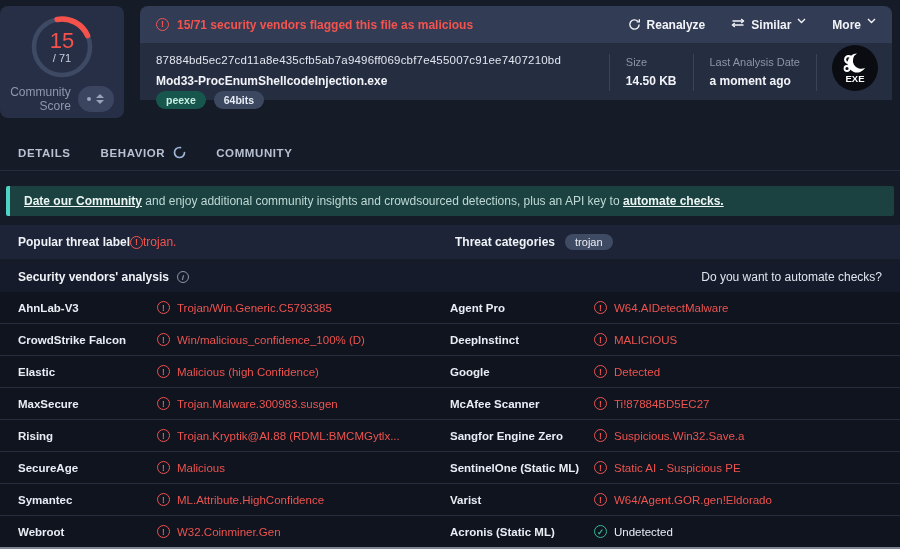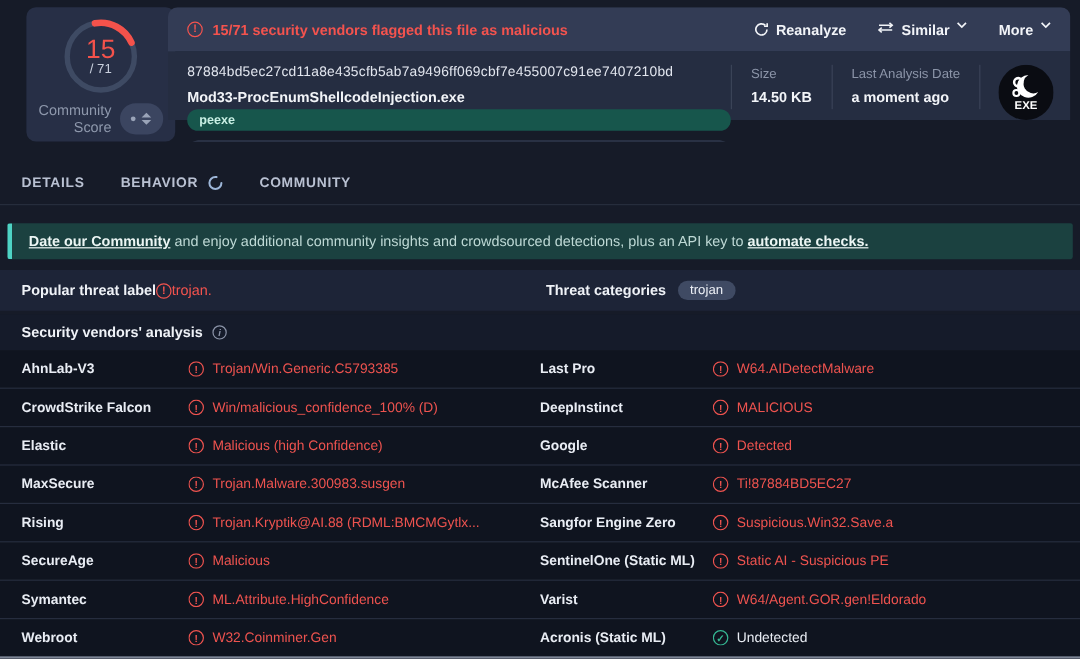--- a/index.html
+++ b/index.html
@@ -5,21 +5,21 @@
   * { margin:0; padding:0; box-sizing:border-box; }
   html,body { width:900px; height:549px; }
   body {
     position:relative; overflow:hidden;
     background:#161B28; font-family:"Liberation Sans", sans-serif;
     color:#E9EDF4;
   }
   body::after { content:""; position:absolute; left:0; right:0; bottom:0; height:2px; background:#7E8696; }
 
   
-  .score-card { position:absolute; left:22px; top:6px; width:124px; height:112px;
+  .score-card { position:absolute; left:0; top:6px; width:124px; height:112px;
     background:#272F46; border-radius:8px; display:flex; flex-direction:column; align-items:center; }
   .gauge-wrap { position:relative; width:72px; height:72px; margin-top:5px; }
   .gauge-wrap svg { position:absolute; inset:0; }
   .g-num { position:absolute; top:17px; left:0; right:0; text-align:center;
     font-size:22px; color:#F4524B; }
   .g-den { position:absolute; top:41px; left:0; right:0; text-align:center;
     font-size:11px; color:#C9D0DE; }
   .score-foot { display:flex; align-items:center; gap:7px; margin-top:2px; }
   .score-label { text-align:right; font-size:12px; line-height:14px; color:#8E98AC; }
   .stepper { width:36px; height:26px; border-radius:13px; background:#3B4560;
@@ -34,28 +34,28 @@
     border-radius:8px; overflow:hidden; }
   .banner { height:37px; background:#333C55; display:flex; align-items:center; padding:0 16px; }
   .banner-left { display:flex; align-items:center; gap:8px; color:#F4534E; font-size:12px; font-weight:bold; }
   .hdr-actions { margin-left:auto; display:flex; align-items:center; gap:26px; }
   .hdr-btn { display:flex; align-items:flex-start; gap:6px; color:#F2F4F8; font-size:12px; font-weight:bold; cursor:pointer; }
 
   .file-info { height:57px; background:#252D41; display:flex; align-items:stretch; padding:11px 14px 9px 16px; }
   .file-main { flex:1; min-width:0; }
   .hash { font-size:11.5px; color:#E2E6EF; letter-spacing:.2px; }
   .fname { font-size:12px; font-weight:bold; color:#F2F4F8; margin-top:8px; }
-  .tags { margin-top:3px; display:flex; gap:8px;flex-direction:column; }
+  .tags { margin-top:3px; display:flex; gap:8px; }
   .tag { font-size:10.5px; font-weight:bold; padding:3px 10px; border-radius:10px; cursor:pointer; }
   .tag-teal { background:#17564C; color:#C8EFE4; }
   .tag-blue { background:#3C4860; color:#E8EDF5; }
   .meta-col { border-left:1px solid #3A4357; padding:2px 16px 0 16px; }
   .meta-label { font-size:11px; color:#8C95A9; }
   .meta-value { font-size:12px; font-weight:bold; color:#F2F4F8; margin-top:6px; }
-  .badge-col { border-left:1px solid #3A4357; padding-left:15px; display:flex; align-items:flex-start; }
+  .badge-col { border-left:1px solid #3A4357; padding-left:15px; display:flex; align-items:flex-end; }
 
   
   .tabbar { position:absolute; left:0; top:135px; width:100%; height:36px;
     border-bottom:1px solid #262D3C; display:flex; gap:30px; padding-left:18px; align-items:center; }
   .tab { position:relative; height:100%; display:flex; align-items:center; gap:8px;
     font-size:11.5px; font-weight:bold; letter-spacing:.6px; color:#B9C1D2; cursor:pointer; }
   .tab.active { color:#55A0FF; }
   .tab.active::after { content:""; position:absolute; left:-4px; right:-4px; bottom:-1px; height:3px;
     background:#4D9BFF; border-radius:2px 2px 0 0; }
 
@@ -223,30 +223,31 @@
     <span class="bold-label">Threat categories</span>
     <span class="pill">trojan</span>
   </div>
 </div>
 
 <div class="analysis-header">
   <div class="ah-left">
     <span class="bold-label">Security vendors' analysis</span>
     <span class="info-ic">i</span>
   </div>
+  <div class="ah-right">Do you want to automate checks?</div>
 </div>
 
 <div class="vendors">
     <div class="v-row">
       <div class="v-name">AhnLab-V3</div>
       <div class="v-result bad">
         <span class="st-icon">!</span>
         <span>Trojan/Win.Generic.C5793385</span>
       </div>
-      <div class="v-name right">Last Pro</div>
+      <div class="v-name right">Agent Pro</div>
       <div class="v-result bad2">
         <span class="st-icon">!</span>
         <span>W64.AIDetectMalware</span>
       </div>
     </div>
     <div class="v-row">
       <div class="v-name">CrowdStrike Falcon</div>
       <div class="v-result bad">
         <span class="st-icon">!</span>
         <span>Win/malicious_confidence_100% (D)</span>

